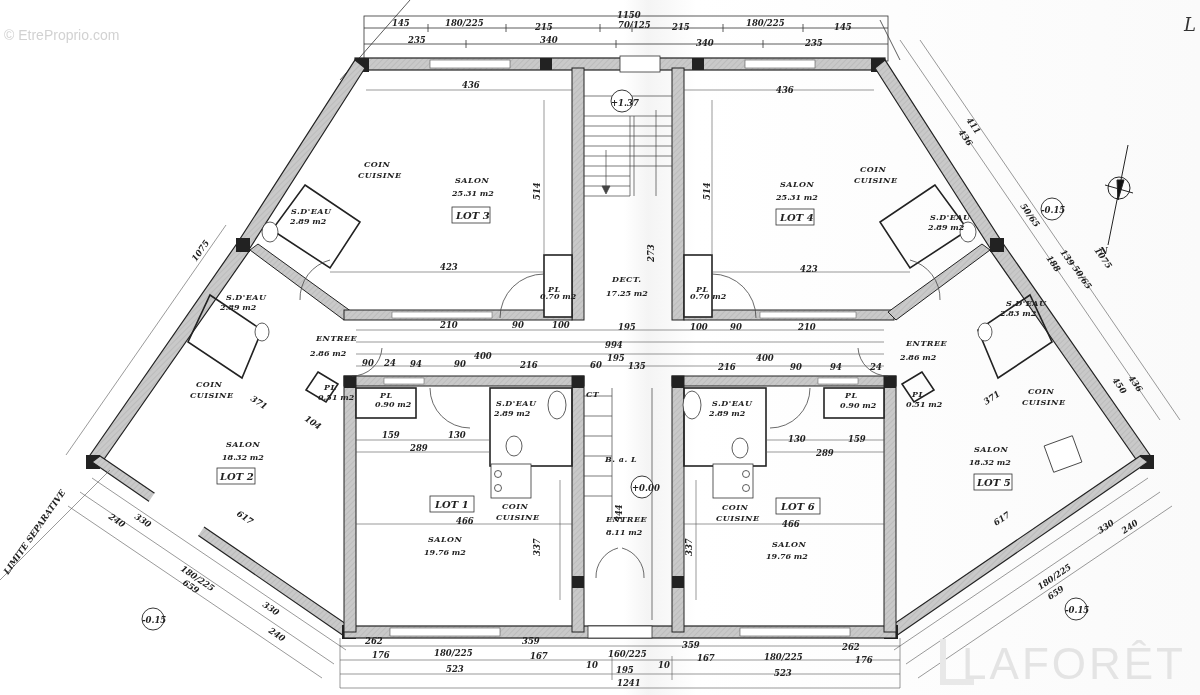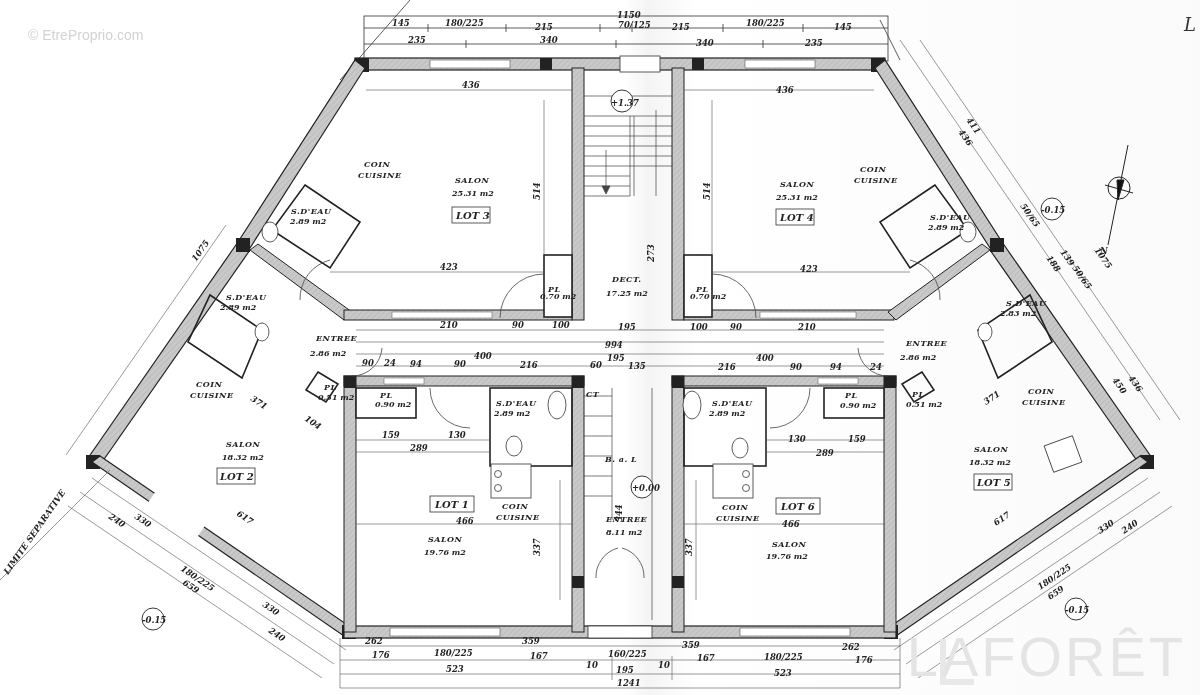--- a/index.html
+++ b/index.html
@@ -6,22 +6,22 @@
   body { width:1200px; height:695px; overflow:hidden; position:relative;
          font-family:"DejaVu Serif", serif; }
   #plan { position:absolute; left:0; top:0; width:1200px; height:695px;
           background: linear-gradient(90deg,#ffffff 0%,#ffffff 52%,#f4f4f4 54%,#ffffff 58%,#fafafa 100%); }
   svg text { font-family:"DejaVu Serif", serif; font-style:italic; fill:#222; }
   .dim { font-size:8.5px; font-weight:bold; }
   .room-name { font-size:8px; font-weight:bold; letter-spacing:0.5px; }
   .room-area { font-size:8px; font-weight:bold; }
   .lot { font-size:10px; font-weight:bold; }
   .wm { position:absolute; font-family:"Liberation Sans", sans-serif; color:#d2d2d2; }
-  .wm-top { left:28px; top:27px; font-size:14px; }
-  .wm-brand { right:14px; bottom:6px; font-size:56px; letter-spacing:3px; color:#e4e4e4; font-weight:300; }
+  .wm-top { left:4px; top:27px; font-size:14px; }
+  .wm-brand { right:14px; bottom:6px; font-size:44px; letter-spacing:3px; color:#e4e4e4; font-weight:300; }
   .wm-brand-box { position:absolute; right:226px; bottom:10px; width:28px; height:40px; border:6px solid #e8e8e8; border-top:none; border-right:none; }
   .corner-letter { position:absolute; right:4px; top:14px; font-size:18px; font-style:italic; font-family:"DejaVu Serif", serif; color:#333; }
 </style>
 </head>
 <body>
 
 <div id="plan">
 <svg width="1200" height="695" viewBox="0 0 1200 695" xmlns="http://www.w3.org/2000/svg">
   <defs>
     <pattern id="hatch" width="4" height="4" patternUnits="userSpaceOnUse" patternTransform="rotate(45)">

